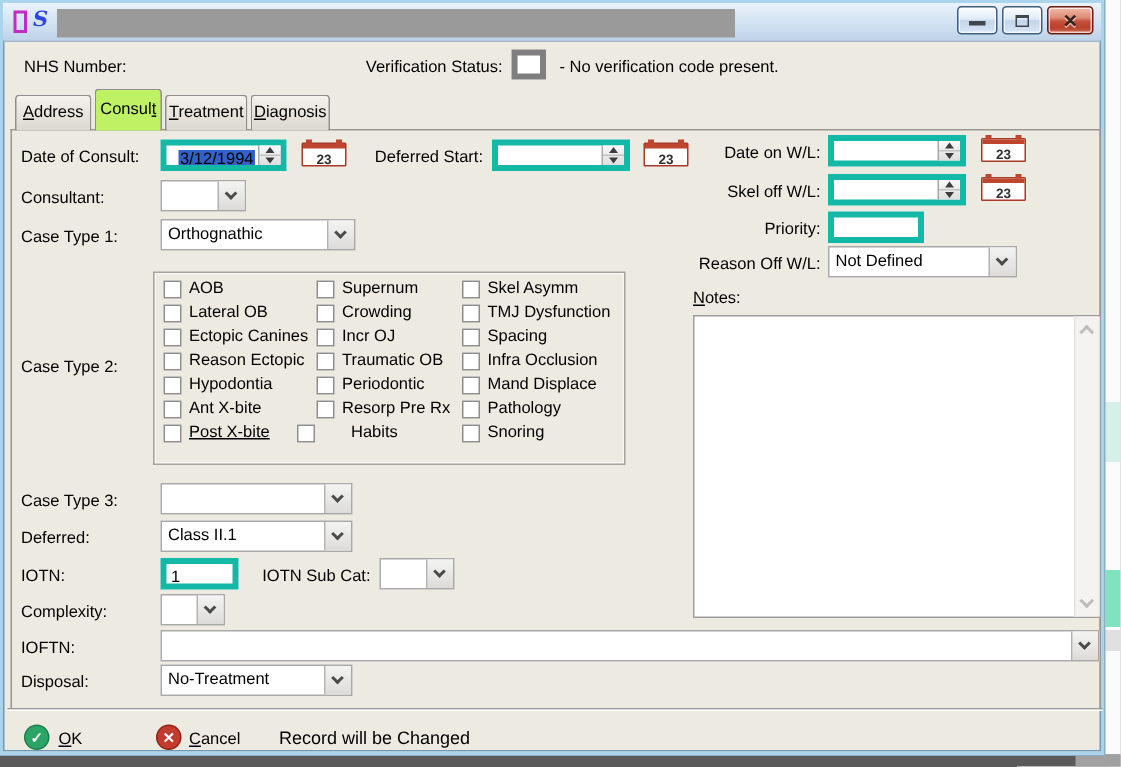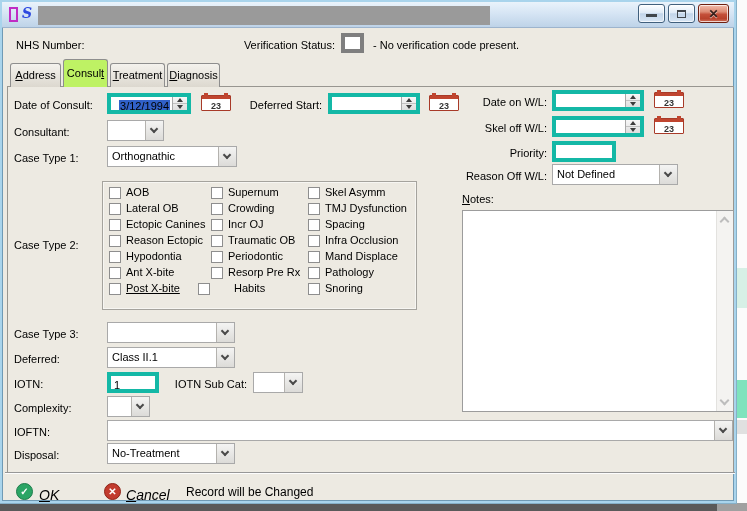--- a/index.html
+++ b/index.html
@@ -107,21 +107,21 @@
   .schev.down { bottom:7px; transform:rotate(45deg); }
 
   
   .divider { position:absolute; left:3px; top:470px; width:730px; height:2px;
     border-top:1px solid #979797; border-bottom:1px solid #fdfdfd; }
   .roundbtn { position:absolute; width:17px; height:17px; border-radius:50%;
     display:flex; align-items:center; justify-content:center;
     color:#fff; font-size:10px; font-weight:bold; }
   .okc { background:#2ba565; border:1px solid #1e7d4c; }
   .cnc { background:#c23b2e; border:1px solid #8f2317; }
-  .footer-label { position:absolute; font-size:14px;font-style:italic; }
+  .footer-label { position:absolute; font-size:11px; }
   .status-text { position:absolute; font-size:12px; }
 </style>
 </head>
 <body>
 
 <div class="screen">
 
   <div class="bg-right">
     <div class="bg-band" style="top:268px;height:40px;background:#d7f0e6;"></div>
     <div class="bg-band" style="top:380px;height:38px;background:#7fe3bd;"></div>

